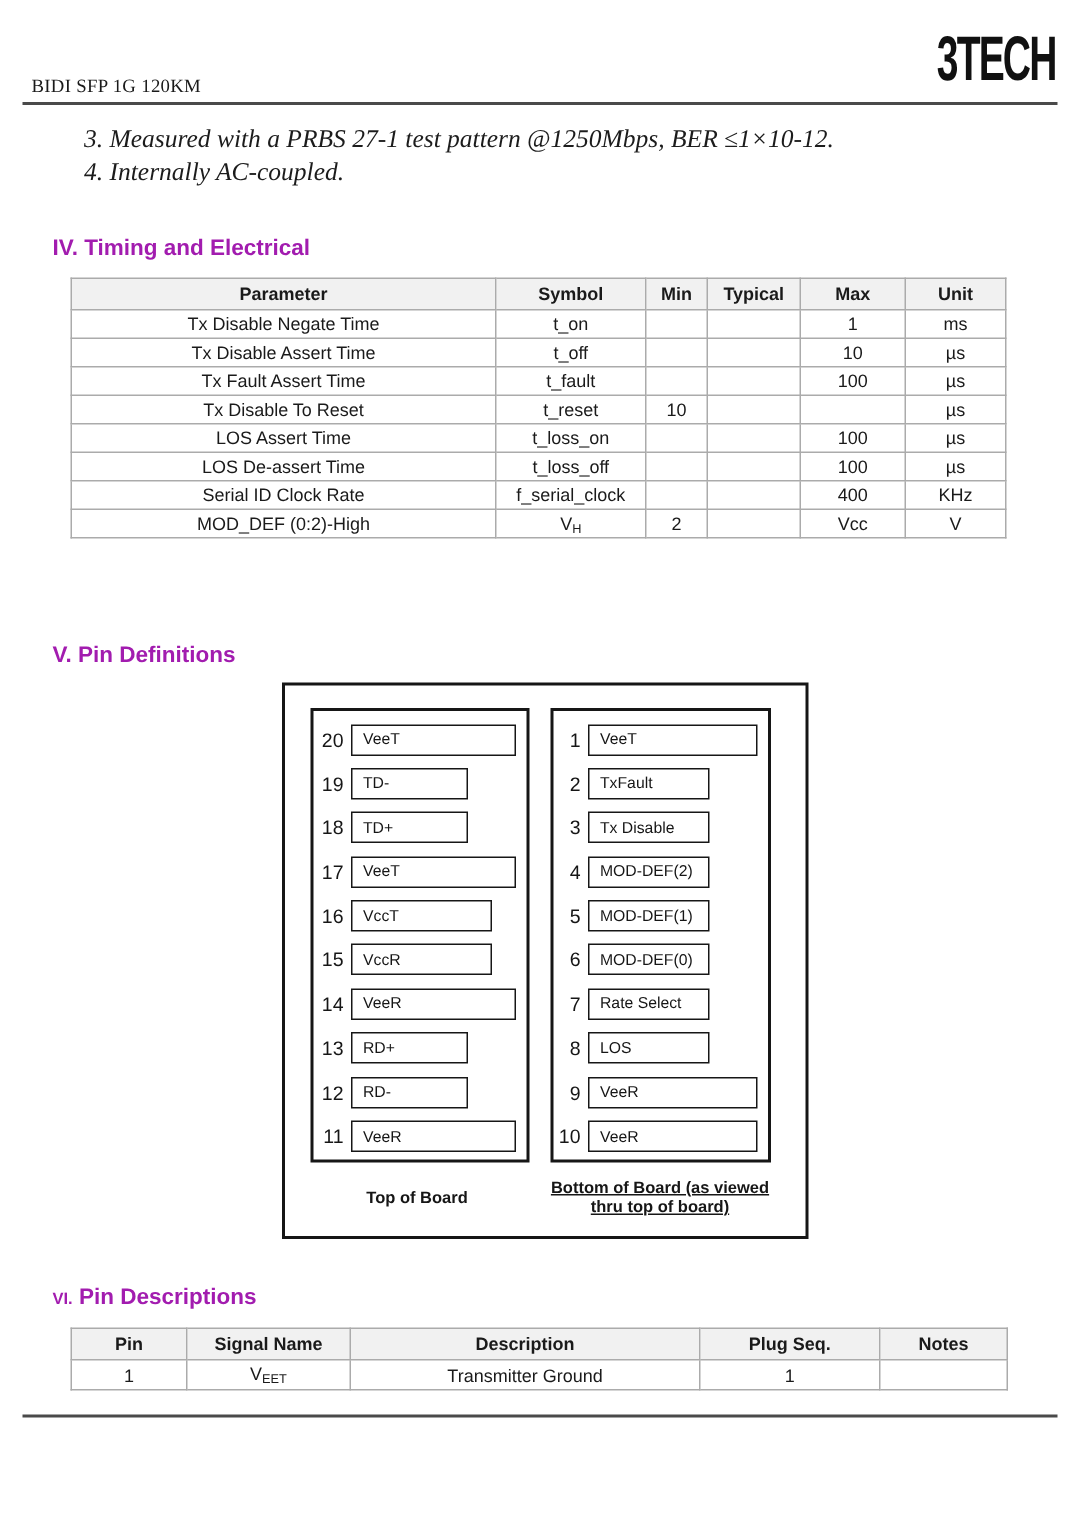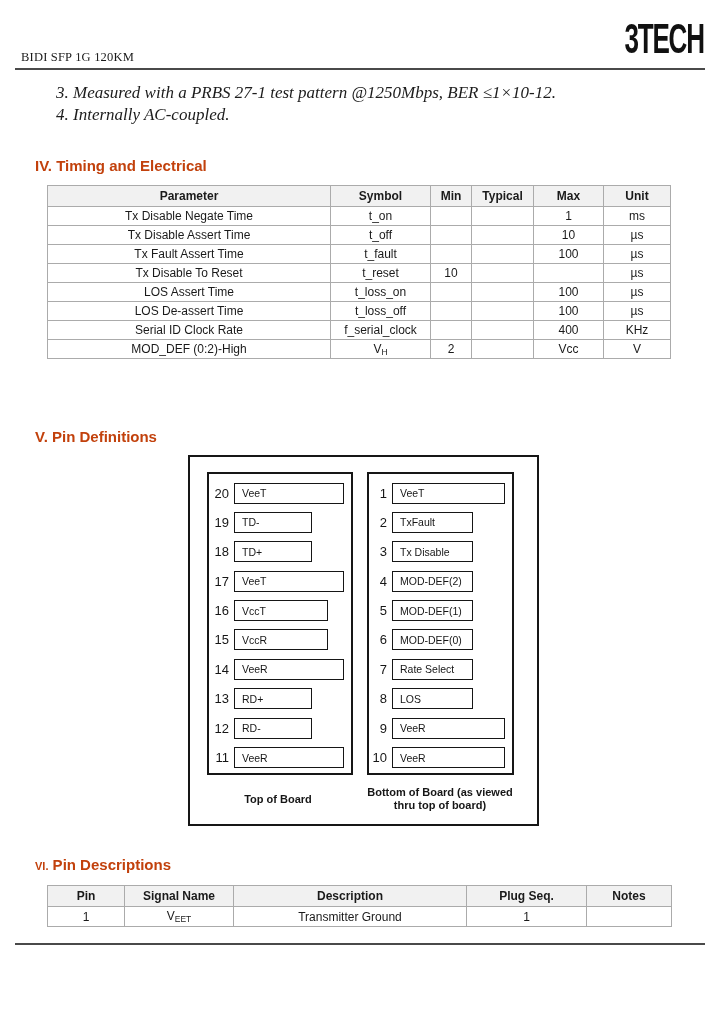--- a/index.html
+++ b/index.html
@@ -16,21 +16,21 @@
     font-stretch:condensed;line-height:38px;color:#111;
   }
   .rule{position:absolute;left:15px;width:690px;height:2px;background:var(--rule,#4a4a4a);}
   .rule.top{top:68px;}
   .rule.bottom{top:943px;}
   
   .notes{position:absolute;left:56px;top:82px;font-family:"Liberation Serif",serif;
     font-style:italic;font-size:17px;line-height:21px;color:#1c1c1c;}
   .notes p{margin:0 0 1px 0;}
   
-  .heading{position:absolute;left:35px;font-size:15px;font-weight:700;color:#c2410c;}
+  .heading{position:absolute;left:35px;font-size:15px;font-weight:700;color:#a21caf;}
   .heading .num{font-weight:700;}
   .heading.h-iv{top:157px;}
   .heading.h-v{top:428px;}
   .heading.h-vi{top:856px;}
   .heading.h-vi .num{font-size:11px;}
   
   table.grid{position:absolute;border-collapse:collapse;table-layout:fixed;
     font-size:12px;color:#1a1a1a;}
   table.grid th,table.grid td{
     border:1px solid var(--tborder,#ababab);text-align:center;vertical-align:middle;
@@ -54,21 +54,21 @@
   .pin-box{margin-left:5px;height:19px;border:1.5px solid #161616;display:flex;
     align-items:center;padding-left:7px;font-size:10.5px;color:#161616;box-sizing:content-box;}
   .pin-panel.left .pin-box{width:69px;}         
   .pin-panel.left .pin-box.medium{width:85px;}
   .pin-panel.left .pin-box.wide{width:101px;}
   .pin-panel.right .pin-box{width:72px;}        
   .pin-panel.right .pin-box.wide{width:104px;}
   .board-caption{position:absolute;font-size:11px;font-weight:700;text-align:center;
     color:#161616;line-height:13px;}
   .board-caption.left-cap{left:10px;width:156px;top:336px;}
-  .board-caption.right-cap{left:170px;width:160px;top:329px;}
+  .board-caption.right-cap{left:170px;width:160px;top:329px;text-decoration:underline;}
 </style>
 </head>
 <body style="--rule: #4a4a4a; --tborder: #ababab; --thead_bg: #f1f1f1; --ink: #1a1a1a;">
 
 <div class="doc-title">BIDI SFP 1G 120KM</div>
 <div class="logo">3TECH</div>
 <div class="rule top"></div>
 
 <div class="notes">
   <p>3. Measured with a PRBS 27-1 test pattern @1250Mbps, BER ≤1×10-12.</p>

